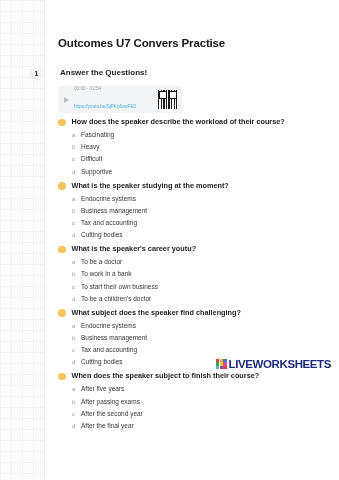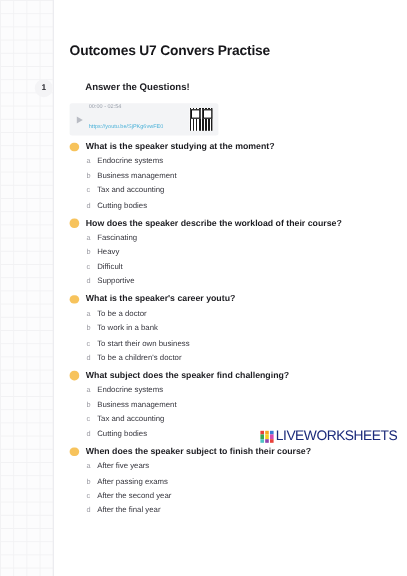--- a/index.html
+++ b/index.html
@@ -67,21 +67,21 @@
     font-size: 7px;
     font-weight: bold;
     display: flex;
     align-items: center;
     justify-content: center;
     z-index: 3;
   }
 
   .ex-instruction {
     position: absolute;
-    left: 26px;
+    left: 15px;
     top: 68px;
     font-size: 8px;
     font-weight: bold;
     color: #1d1d22;
   }
 
   
   .player {
     position: absolute;
     left: 13px;
@@ -199,21 +199,21 @@
     height: 11px;
     display: grid;
     grid-template-columns: 1fr 1fr 1fr;
     grid-template-rows: 1fr 1fr 1fr;
     gap: 0.7px;
     margin-right: 2px;
   }
   .logo-mark span { display: block; }
   .logo-text {
     font-size: 11.5px;
-    font-weight: normal;
+    font-weight: bold;
     color: #1b2a7a;
     letter-spacing: -0.4px;
   }
 </style>
 </head>
 <body>
 
 <div class="gutter"></div>
 <div class="gutter-edge"></div>
 
@@ -229,59 +229,59 @@
       <div class="player-time">00:00 - 02:54</div>
       <a class="player-url" href="#">https://youtu.be/SjPKg6vwFE0</a>
     </div>
     <div class="qr"></div>
   </div>
 
   <div class="questions">
       <div class="q-block">
         <div class="q-head">
           <div class="q-dot"></div>
+          <div class="q-text">How does the speaker describe the workload of their course?</div>
+        </div>
+        <div class="opt">
+          <div class="opt-letter">a</div>
+          <div class="opt-text">Fascinating</div>
+        </div>
+        <div class="opt">
+          <div class="opt-letter">b</div>
+          <div class="opt-text">Heavy</div>
+        </div>
+        <div class="opt">
+          <div class="opt-letter">c</div>
+          <div class="opt-text">Difficult</div>
+        </div>
+        <div class="opt">
+          <div class="opt-letter">d</div>
+          <div class="opt-text">Supportive</div>
+        </div>
+      </div>
+      <div class="q-block">
+        <div class="q-head">
+          <div class="q-dot"></div>
           <div class="q-text">What is the speaker studying at the moment?</div>
         </div>
         <div class="opt">
           <div class="opt-letter">a</div>
           <div class="opt-text">Endocrine systems</div>
         </div>
         <div class="opt">
           <div class="opt-letter">b</div>
           <div class="opt-text">Business management</div>
         </div>
         <div class="opt">
           <div class="opt-letter">c</div>
           <div class="opt-text">Tax and accounting</div>
         </div>
         <div class="opt">
           <div class="opt-letter">d</div>
           <div class="opt-text">Cutting bodies</div>
-        </div>
-      </div>
-      <div class="q-block">
-        <div class="q-head">
-          <div class="q-dot"></div>
-          <div class="q-text">How does the speaker describe the workload of their course?</div>
-        </div>
-        <div class="opt">
-          <div class="opt-letter">a</div>
-          <div class="opt-text">Fascinating</div>
-        </div>
-        <div class="opt">
-          <div class="opt-letter">b</div>
-          <div class="opt-text">Heavy</div>
-        </div>
-        <div class="opt">
-          <div class="opt-letter">c</div>
-          <div class="opt-text">Difficult</div>
-        </div>
-        <div class="opt">
-          <div class="opt-letter">d</div>
-          <div class="opt-text">Supportive</div>
         </div>
       </div>
       <div class="q-block">
         <div class="q-head">
           <div class="q-dot"></div>
           <div class="q-text">What is the speaker's career youtu?</div>
         </div>
         <div class="opt">
           <div class="opt-letter">a</div>
           <div class="opt-text">To be a doctor</div>

